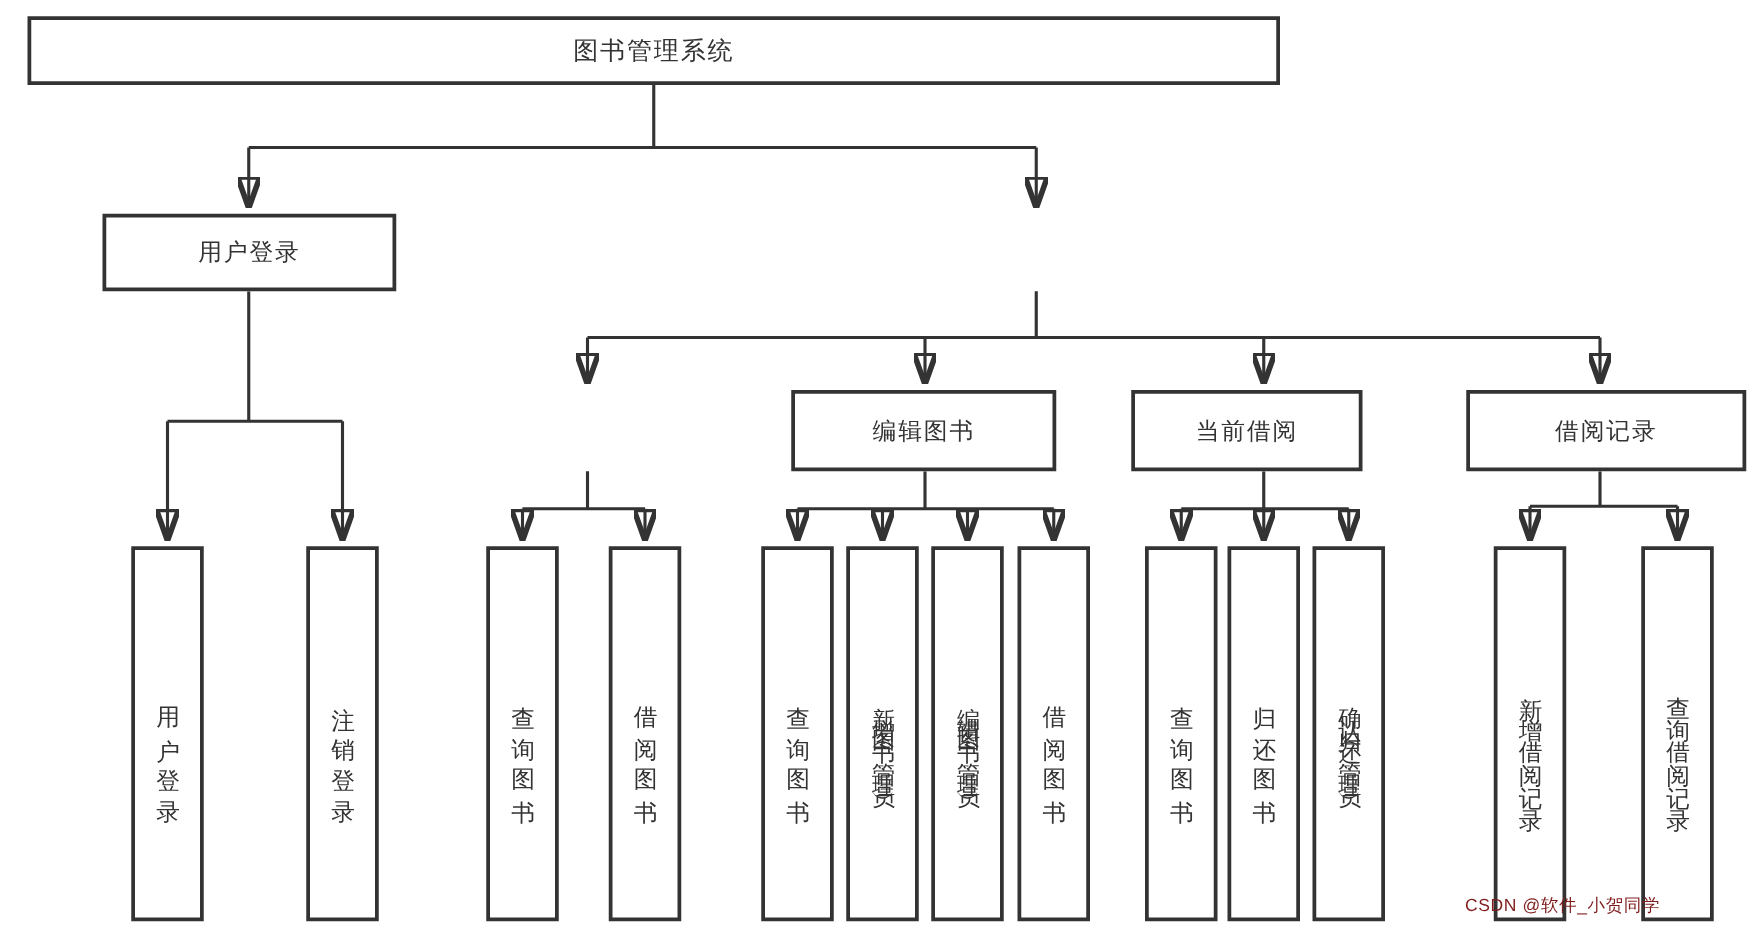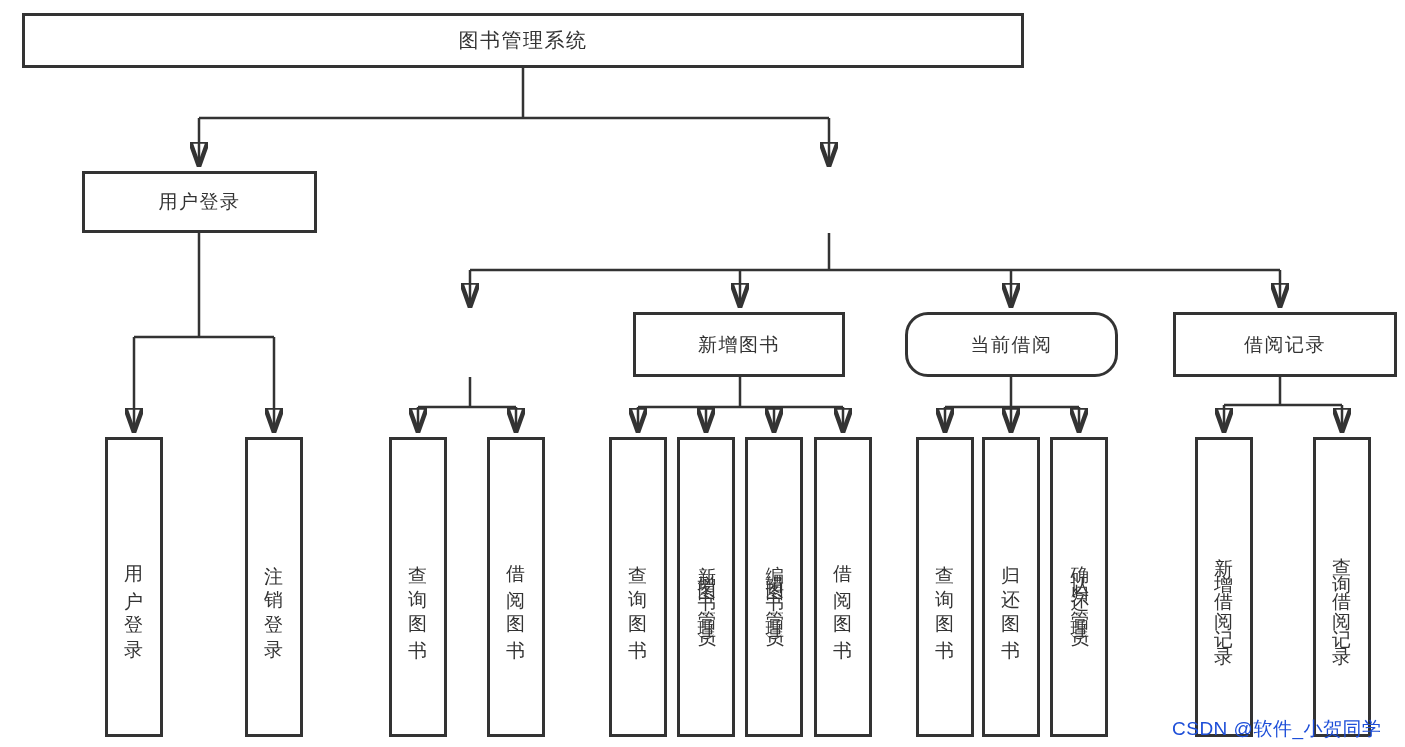--- a/index.html
+++ b/index.html
@@ -59,23 +59,23 @@
   }
   .leaf.len6 .vlabel { letter-spacing: 18px; margin-bottom: -18px; }
   .leaf.len9 .vlabel { letter-spacing: 9px;  margin-bottom: -9px; font-size: 18.5px; }
   .lvl1 { left: 22px;  top: 13px;  width: 1002px; height: 55px; }
   .lvl2 { top: 171px; width: 235px; height: 62px; }
   .lvl3 { top: 312px; height: 65px; }
   .watermark {
     position: absolute;
     left: 1172px;
     top: 716px;
-    font-size: 19px;
+    font-size: 14px;
     letter-spacing: 0.5px;
-    color: #1d4ed8;
+    color: #7f1d1d;
     white-space: nowrap;
   }
 </style>
 </head>
 <body>
 
 <div class="stage">
 
   <svg class="connectors" viewBox="0 0 1405 747" xmlns="http://www.w3.org/2000/svg" aria-hidden="true">
     <defs>
@@ -120,23 +120,23 @@
 
   <div class="node lvl1 root-node">
     <span class="hlabel">图书管理系统</span>
   </div>
 
   <div class="node lvl2" style="left:82px;">
     <span class="hlabel">用户登录</span>
   </div>
 
   <div class="node lvl3" style="left:633px; width:212px;">
-    <span class="hlabel">新增图书</span>
+    <span class="hlabel">编辑图书</span>
   </div>
-  <div class="node lvl3" style="left:905px; width:213px;border-radius:23px;">
+  <div class="node lvl3" style="left:905px; width:185px;">
     <span class="hlabel">当前借阅</span>
   </div>
   <div class="node lvl3" style="left:1173px; width:224px;">
     <span class="hlabel">借阅记录</span>
   </div>
 
   <div class="node leaf" style="left:105px;">
     <span class="vlabel">用户登录</span>
   </div>
   <div class="node leaf" style="left:245px;">

